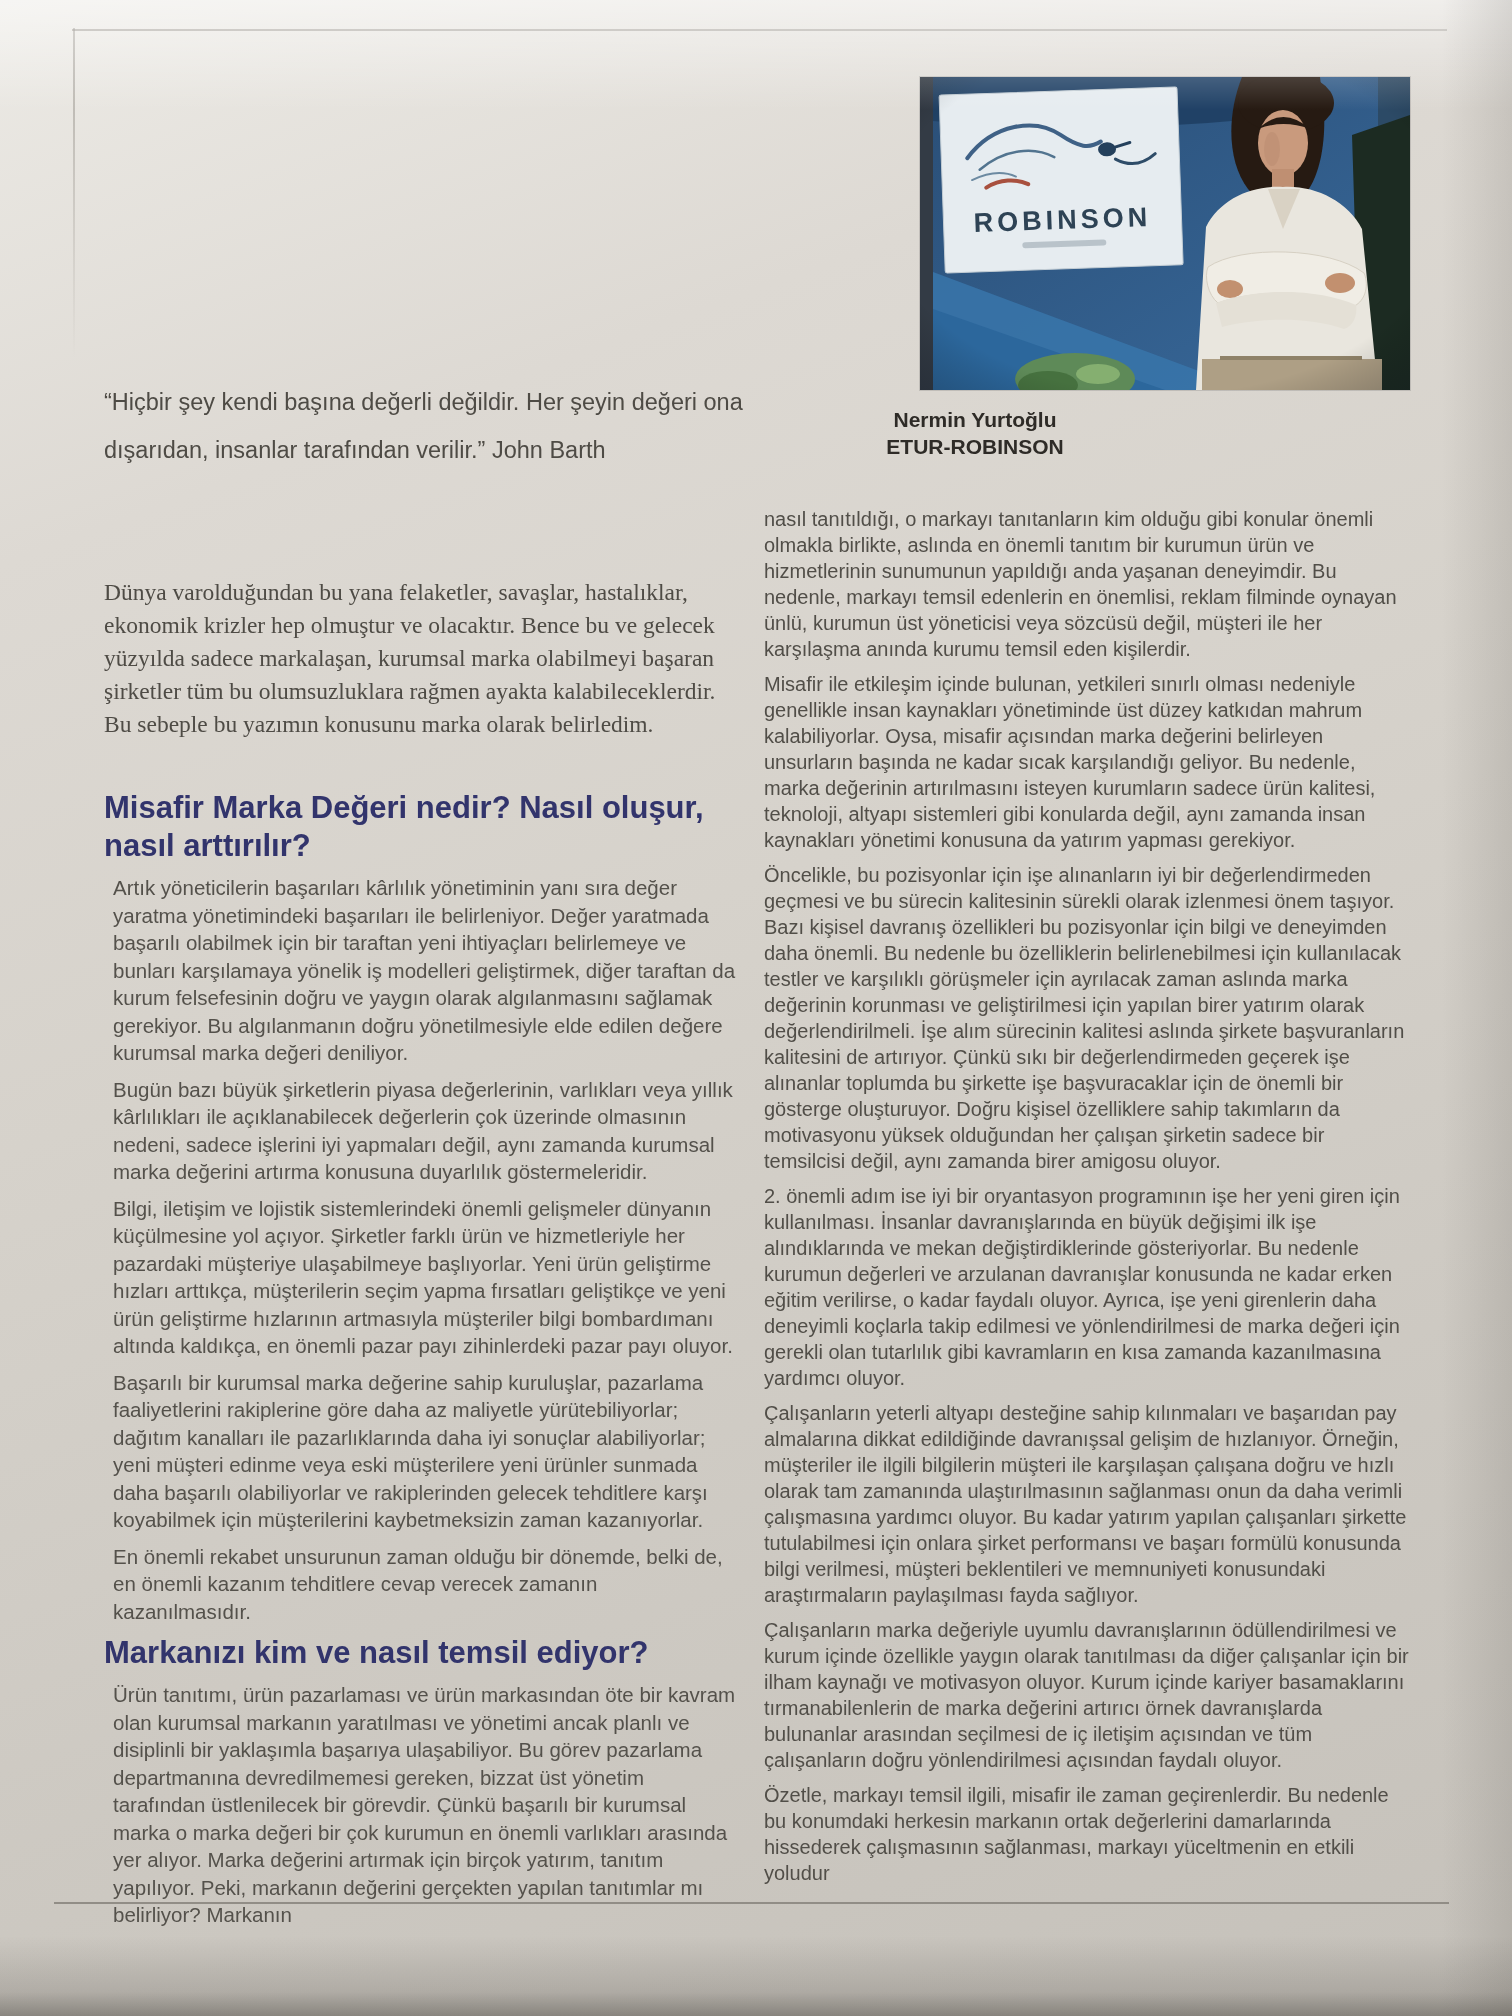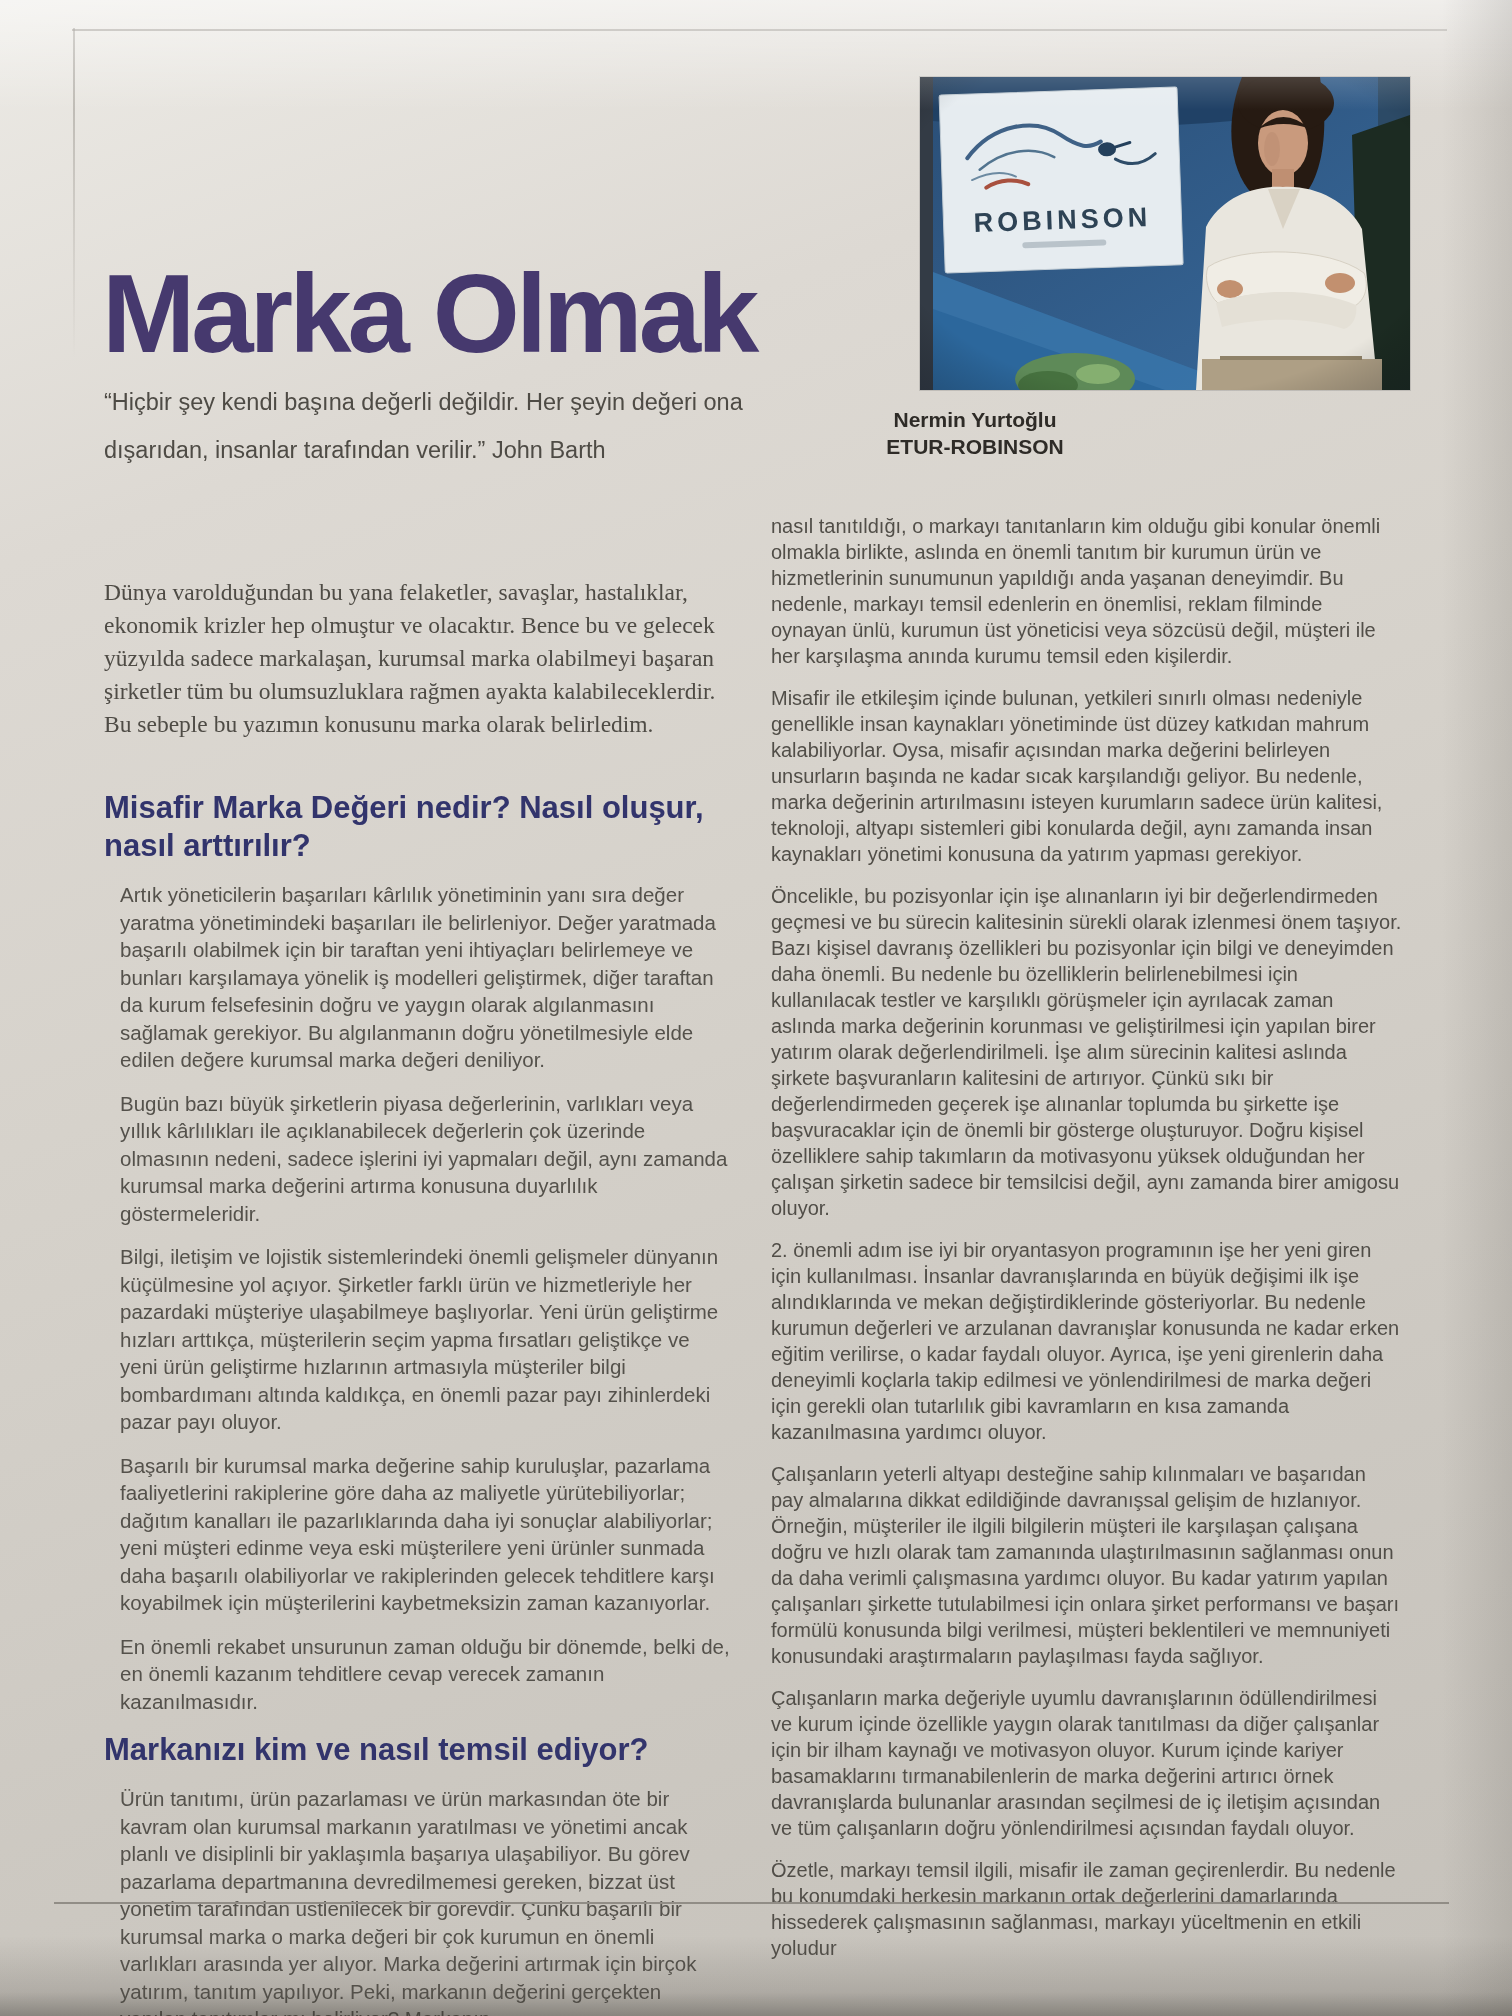--- a/index.html
+++ b/index.html
@@ -27,33 +27,32 @@
     box-shadow:0 0 0 1px rgba(40,40,50,.15);}
   .caption{position:absolute;left:845px;top:406px;width:260px;text-align:center;
     font-weight:700;font-size:21px;line-height:27px;color:#2e2b27;}
   .col{position:absolute;color:#55524c;}
   .col-left{left:104px;top:378px;width:642px;}
   .col-right{left:755px;top:497px;width:664px;}
   .quote{font-size:23.5px;line-height:48px;color:#4e4b45;margin:0 0 102px 0;}
   .intro{font-size:23.5px;line-height:33px;color:#4e4b45;margin:0 0 48px 0;font-family:Liberation Serif, serif;}
   .section-h{font-size:31px;line-height:38px;font-weight:700;color:#32346c;margin:0 0 7px 0;}
   .section-h.second{margin-top:6px;}
-  .body p{margin:16px;font-size:20.5px;line-height:27.5px;color:#54514b;}
+  .body p{margin:9px;font-size:20.5px;line-height:27.5px;color:#54514b;}
   .col-right .body p{font-size:20px;line-height:26px;color:#514e48;}
   .tagline-blur{opacity:.75;}
 </style>
 </head>
 <body>
 
 <div class="page">
 
   <div class="rule rule-top"></div>
   <div class="crease"></div>
 
-  <h1 class="title">Marka Olmak</h1>
 
   <figure class="photo">
     <svg viewBox="0 0 490 313" width="490" height="313">
       <defs>
         <linearGradient id="pbg" x1="0" y1="0" x2="1" y2="1">
           <stop offset="0" stop-color="#2a4e76"></stop>
           <stop offset="1" stop-color="#38699b"></stop>
         </linearGradient>
         <radialGradient id="vign" cx="0.5" cy="0.45" r="0.75">
           <stop offset="0.75" stop-color="rgba(0,0,0,0)"></stop>

